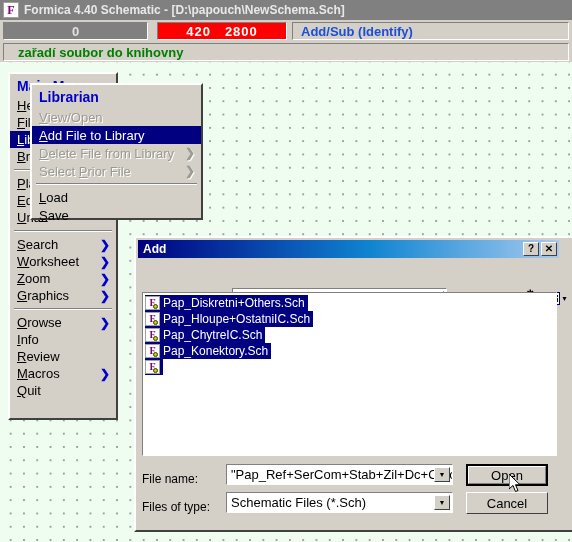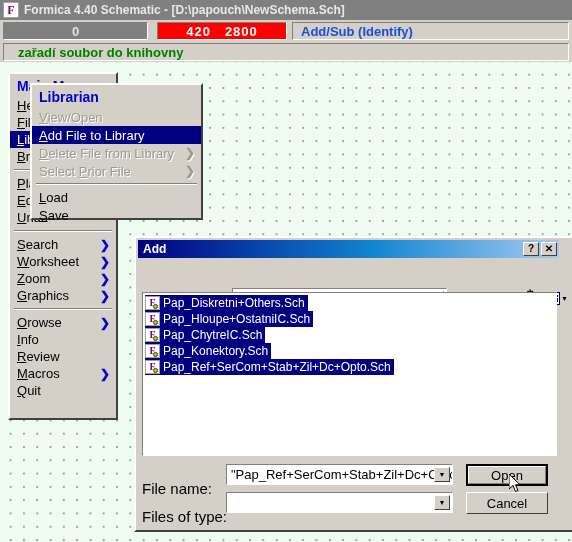--- a/index.html
+++ b/index.html
@@ -190,21 +190,21 @@
     width:15px;height:14px;background:#ffffff;border:1px solid #a0a0a0;
     position:relative;flex:none;box-sizing:border-box;
     display:flex;align-items:center;justify-content:center;
   }
   .fileico span{color:#800080;font-family:"Liberation Serif",serif;font-weight:bold;font-size:10px;line-height:10px;}
   .fileico .dot{position:absolute;right:1px;bottom:0px;width:5px;height:5px;border-radius:50%;
     background:#c8c800;border:1px solid #404000;box-sizing:border-box;}
 
   .name-row{position:absolute;left:6px;top:226px;width:415px;height:22px;}
   .type-row{position:absolute;left:6px;top:254px;width:415px;height:22px;}
-  .row-label{position:absolute;left:0px;top:16px;font-size:15px;color:#000;}
+  .row-label{position:absolute;left:0px;top:8px;font-size:12px;color:#000;}
   .row-combo{
     position:absolute;left:84px;top:0px;width:227px;height:21px;
     border-top:1px solid #808080;border-left:1px solid #808080;
     border-right:1px solid #ffffff;border-bottom:1px solid #ffffff;
     background:#ffffff;box-sizing:border-box;display:flex;align-items:center;
   }
   .row-combo .val{font-size:13px;color:#000;margin-left:4px;white-space:nowrap;overflow:hidden;}
   .dlg-action{
     position:absolute;left:330px;width:82px;height:22px;
     background:#d4d0c8;box-sizing:border-box;
@@ -449,35 +449,35 @@
             <span>F</span>
             <div class="dot"></div>
           </div>
         <span class="fl-name">Pap_Konektory.Sch</span>
       </div>
       <div class="fl-item sel">
         <div class="fileico">
             <span>F</span>
             <div class="dot"></div>
           </div>
-        <span class="fl-name">Pap_Ref+SerCom+Stab+Zil+Dc+Opto.Sch</span>
       </div>
     </div>
 
     <div class="name-row">
       <div class="row-label">File name:</div>
       <div class="row-combo">
         <span class="val">"Pap_Ref+SerCom+Stab+Zil+Dc+Opto.Sch"</span>
         <div class="combo-arrow">▼</div>
       </div>
     </div>
 
     <div class="type-row">
       <div class="row-label">Files of type:</div>
       <div class="row-combo">
+        <span class="val">Schematic Files (*.Sch)</span>
         <div class="combo-arrow">▼</div>
       </div>
     </div>
 
     <div class="dlg-action default">
       <div class="inner">
           <span>Open</span>
         </div>
     </div>
     <div class="dlg-action cancel">

